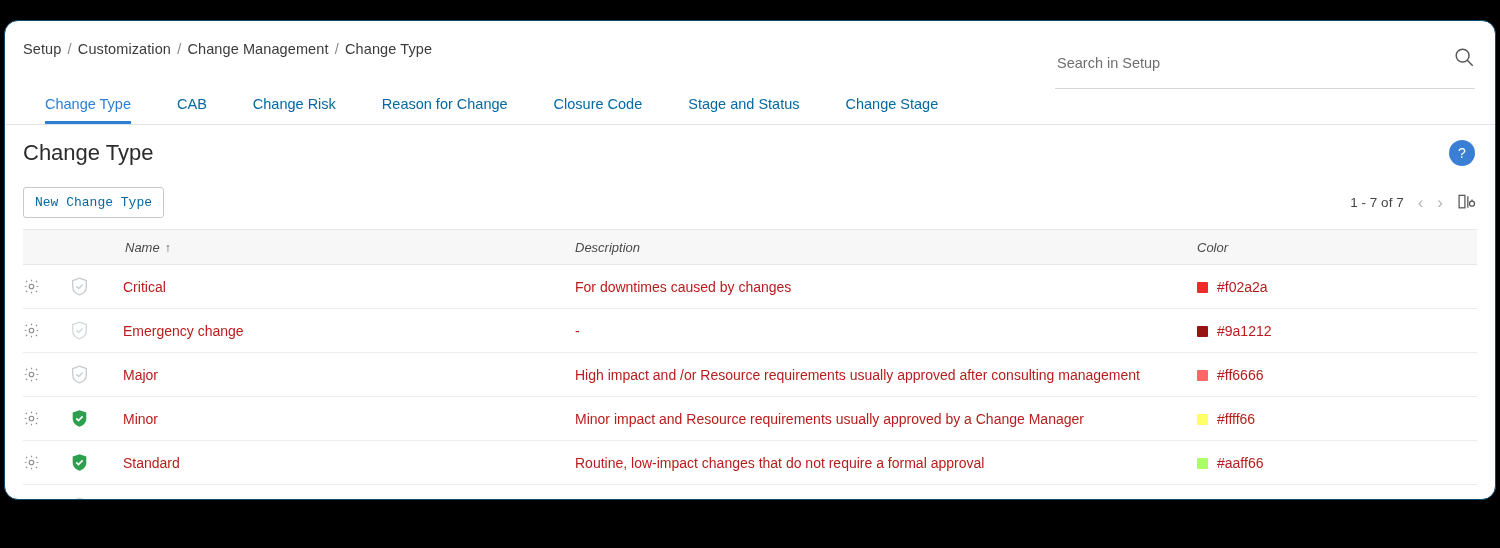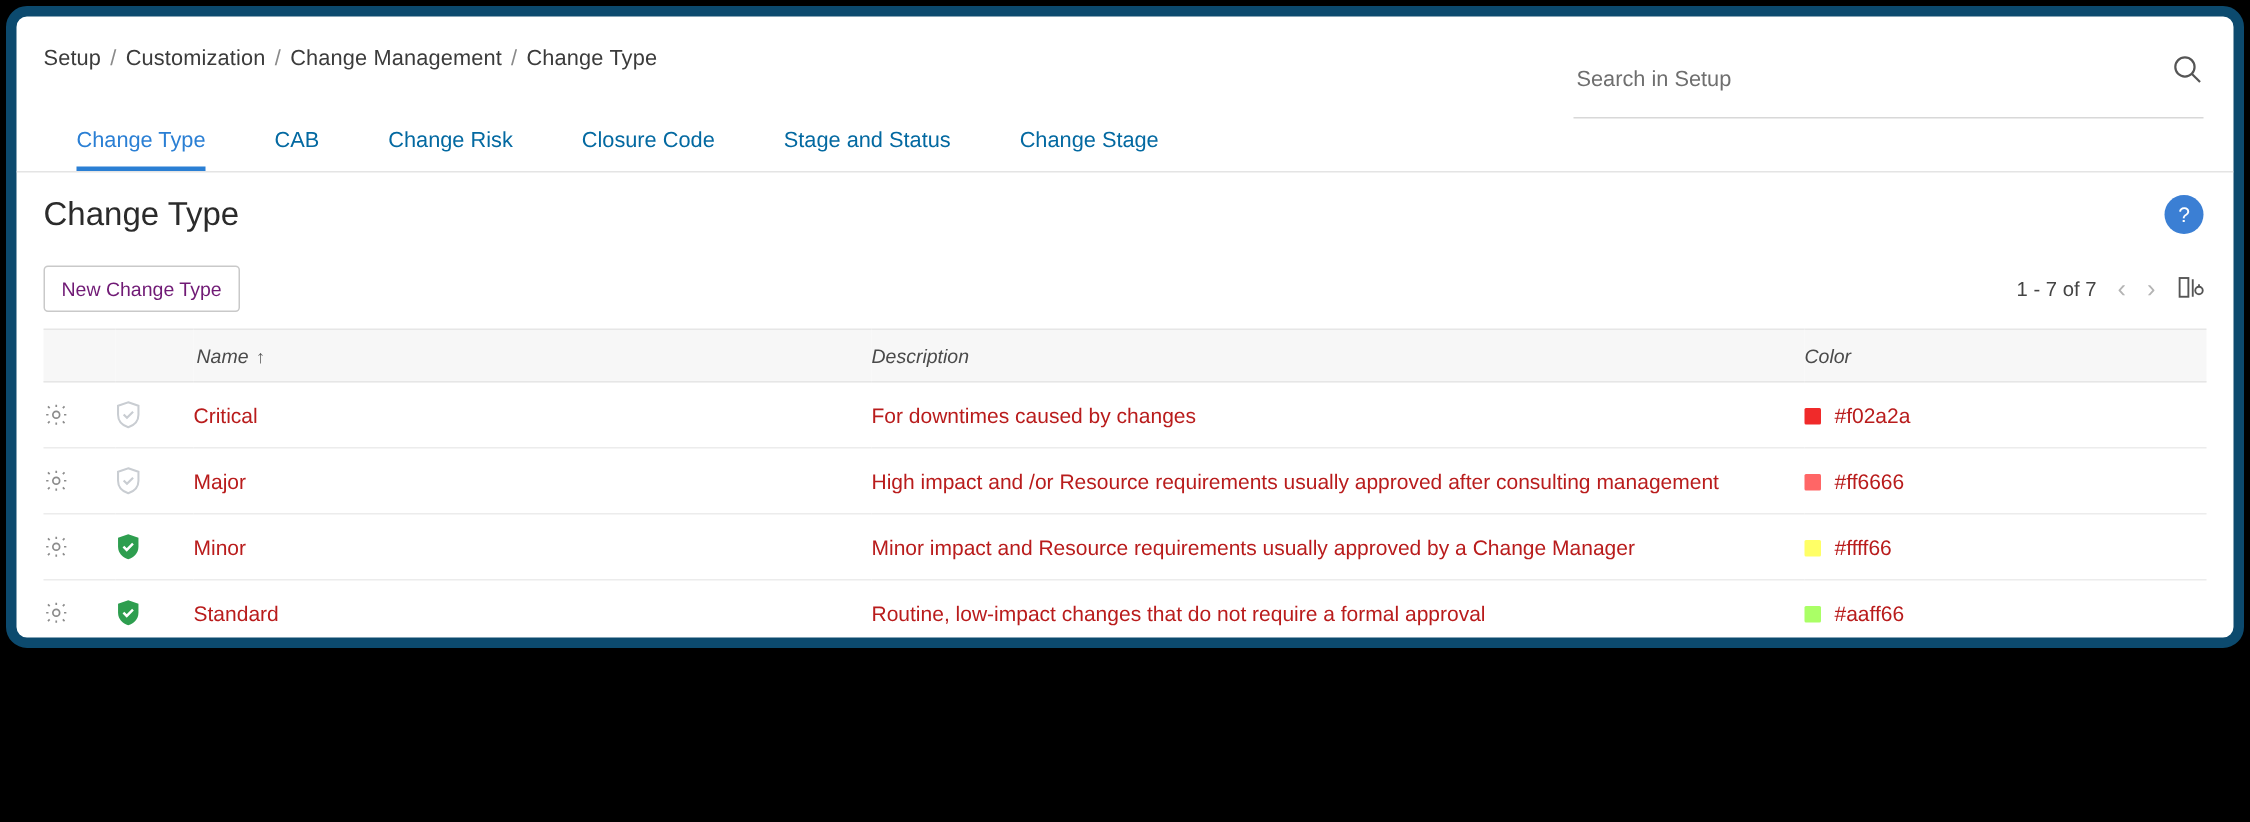--- a/index.html
+++ b/index.html
@@ -9,25 +9,25 @@
   }
   body {
     width: 1500px;
     height: 548px;
     overflow: hidden;
     font-family: "Liberation Sans", sans-serif;
   }
   .window {
     position: absolute;
     left: 4px;
-    top: 4px;
+    top: 20px;
     width: 1492px;
-    height: 428px;
+    height: 480px;
     background: #ffffff;
-    border: 7px solid #0c4a6e;
+    border: 1px solid #0c4a6e;
     border-radius: 14px;
     overflow: hidden;
     box-sizing: border-box;
   }
   
   .topbar {
     height: 56px;
     display: flex;
     align-items: center;
     padding: 0 20px 0 18px;
@@ -114,24 +114,24 @@
     align-items: center;
     padding: 0 18px 0 18px;
     height: 42px;
     box-sizing: border-box;
   }
   .new-btn {
     border: 1px solid #c9c9c9;
     border-radius: 3px;
     background: #fff;
     font-size: 13px;
-    color: #701a75;
+    color: #0369a1;
     padding: 7px 11px;
     cursor: pointer;
-    font-family: Liberation Sans, sans-serif;
+    font-family: Liberation Mono, monospace;
   }
   .pager {
     margin-left: auto;
     display: flex;
     align-items: center;
     gap: 14px;
     color: #444;
     font-size: 13.5px;
     justify-content: center;
   }
@@ -205,20 +205,21 @@
           <line x1="15.6" y1="15.6" x2="21.5" y2="21.5"></line>
         </svg>
       </span>
     </div>
   </div>
 
   <div class="tabs">
     <div class="tab active">Change Type</div>
     <div class="tab">CAB</div>
     <div class="tab">Change Risk</div>
+    <div class="tab">Reason for Change</div>
     <div class="tab">Closure Code</div>
     <div class="tab">Stage and Status</div>
     <div class="tab">Change Stage</div>
   </div>
 
   <div class="title-row">
     <div class="page-title">Change Type</div>
     <div class="help-btn">?</div>
   </div>
 
@@ -269,20 +270,43 @@
               </svg>
           </span>
         </td>
         <td>Critical</td>
         <td>For downtimes caused by changes</td>
         <td>
           <span class="swatch" style="background:#f02a2a"></span><span>#f02a2a</span>
         </td>
       </tr>
 
+      <tr class="inactive">
+        <td>
+          <span class="gear">
+            <svg width="17" height="17" viewBox="0 0 24 24" fill="none" stroke="#8c8c8c" stroke-width="1.6">
+                <circle cx="12" cy="12" r="3.2"></circle>
+                <path d="M12 2.5v2.2M12 19.3v2.2M4.2 4.2l1.6 1.6M18.2 18.2l1.6 1.6M2.5 12h2.2M19.3 12h2.2M4.2 19.8l1.6-1.6M18.2 5.8l1.6-1.6"></path>
+              </svg>
+          </span>
+        </td>
+        <td>
+          <span class="shield">
+            <svg width="17" height="19" viewBox="0 0 20 22">
+                <path d="M10 1.2 18 4v7c0 5-3.6 8.4-8 9.8C5.6 19.4 2 16 2 11V4z" fill="none" stroke="#d5d9dd" stroke-width="1.6"></path>
+                <path d="M6.4 10.8l2.6 2.6 4.8-4.8" fill="none" stroke="#d5d9dd" stroke-width="1.7"></path>
+              </svg>
+          </span>
+        </td>
+        <td>Emergency change</td>
+        <td>-</td>
+        <td>
+          <span class="swatch" style="background:#9a1212"></span><span>#9a1212</span>
+        </td>
+      </tr>
 
       <tr>
         <td>
           <span class="gear">
             <svg width="17" height="17" viewBox="0 0 24 24" fill="none" stroke="#8c8c8c" stroke-width="1.6">
                 <circle cx="12" cy="12" r="3.2"></circle>
                 <path d="M12 2.5v2.2M12 19.3v2.2M4.2 4.2l1.6 1.6M18.2 18.2l1.6 1.6M2.5 12h2.2M19.3 12h2.2M4.2 19.8l1.6-1.6M18.2 5.8l1.6-1.6"></path>
               </svg>
           </span>
         </td>

